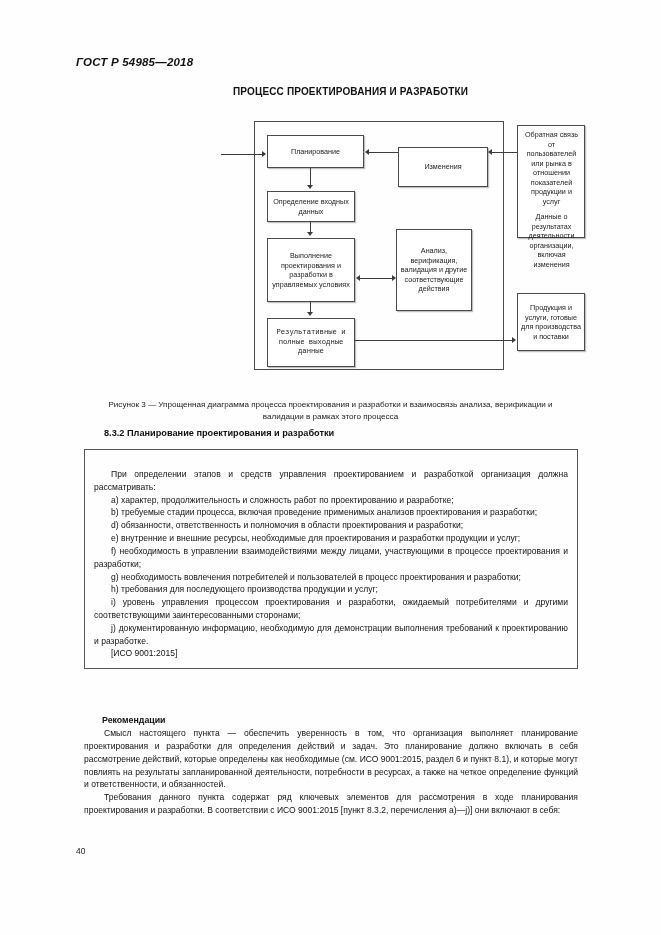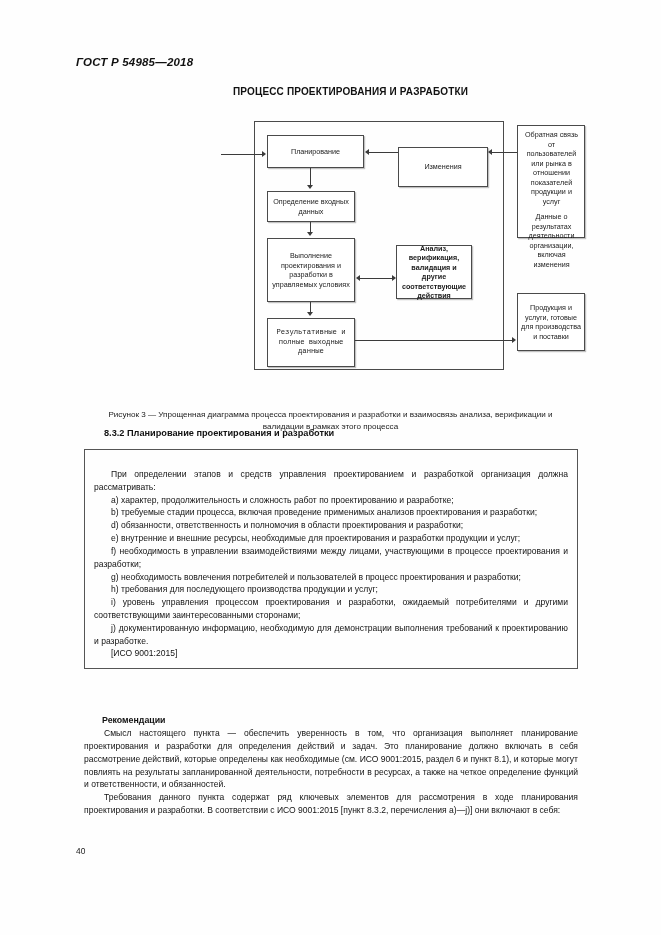--- a/index.html
+++ b/index.html
@@ -107,21 +107,21 @@
     border-right: 4.5px solid #3b3b3b;
   }
   .arw.down {
     border-left: 3px solid transparent;
     border-right: 3px solid transparent;
     border-top: 4.5px solid #3b3b3b;
   }
 
   .figure-caption {
     width: 470px;
-    margin: 20px auto 0 auto;
+    margin: 10px auto 0 auto;
     text-align: center;
     font-size: 8.1px;
     line-height: 1.45;
     color: #1a1a1a;
   }
 
   
   .section-heading {
     position: absolute;
     left: 104px;
@@ -204,21 +204,21 @@
       </div>
 
       <div class="dbox" style="left:191px; top:80px; width:88px; height:31px;">
         <span>Определение входных данных</span>
       </div>
 
       <div class="dbox" style="left:191px; top:127px; width:88px; height:64px;">
         <span>Выполнение проектирования и разработки в управляемых условиях</span>
       </div>
 
-      <div class="dbox" style="left:320px; top:134px; width:76px; height:54px;font-weight:bold;">
+      <div class="dbox" style="left:320px; top:118px; width:76px; height:82px;">
         <span>Анализ, верификация, валидация и другие соответствующие действия</span>
       </div>
 
       <div class="dbox" style="left:191px; top:207px; width:88px; height:49px;font-family:Liberation Mono, monospace;">
         <span>Результативные и полные выходные данные</span>
       </div>
 
       <div class="feedback-box" style="left:441px; top:14px; width:68px; height:113px;">
         <p>Обратная связь от пользователей или рынка в отношении показателей продукции и услуг</p>
         <p>Данные о результатах деятельности организации, включая изменения</p>

